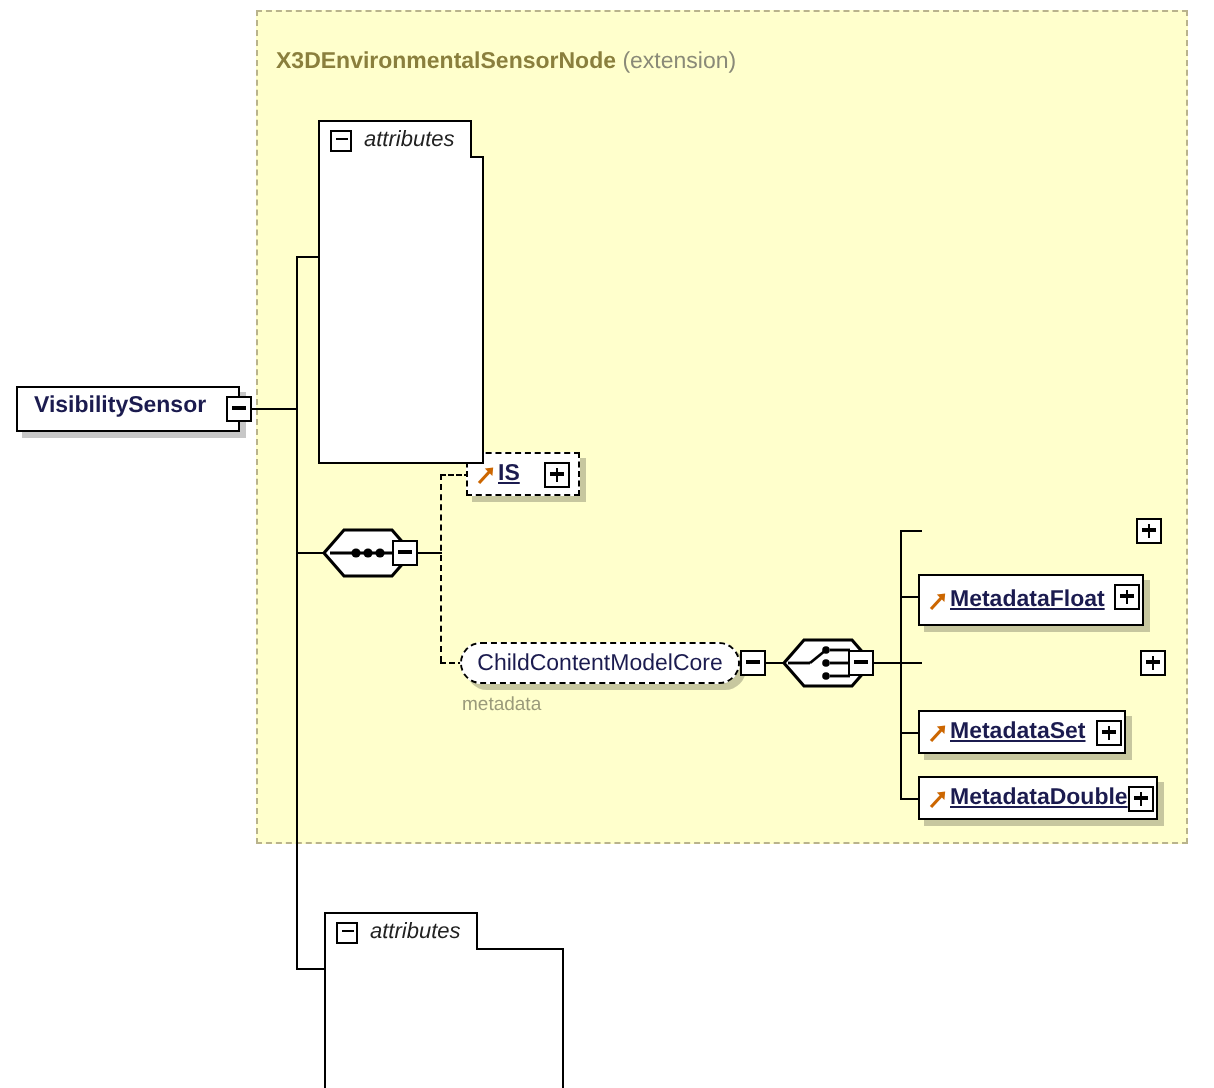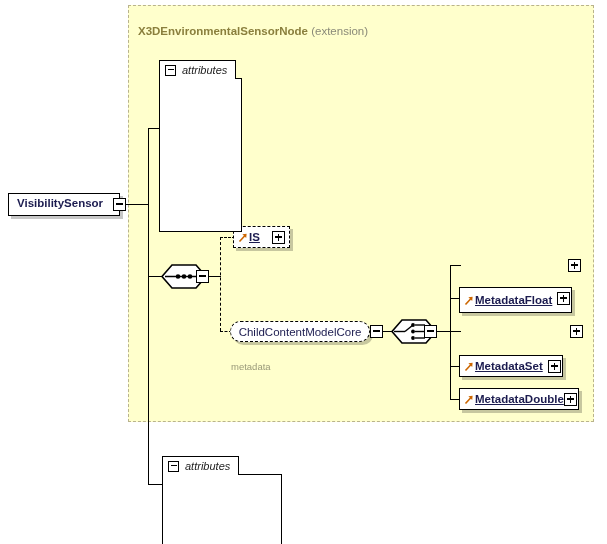--- a/index.html
+++ b/index.html
@@ -310,21 +310,21 @@
         <path d="M8.6,1.8 L8.2,6.0 L4.4,2.3 Z" fill="#cc6600"></path>
       </svg>
     </span>
     <span class="elem-label">IS</span>
   </div>
   <div class="toggle plus" style="left:272px; top:231px;"></div>
 
   <div class="group-ref" style="left:230px; top:321px; width:140px; height:21px;">
     <span>ChildContentModelCore</span>
   </div>
-  <div class="group-sub" style="left:231px; top:361px;text-align:right;">metadata</div>
+  <div class="group-sub" style="left:231px; top:347px;text-align:right;">metadata</div>
   <div class="toggle" style="left:370px; top:325px;"></div>
   <div class="line h" style="left:383px; top:331px; width:11px;"></div>
 
   <div class="compositor" style="left:391px; top:319px;">
     <svg width="46" height="25" viewBox="0 0 46 25">
       <polygon points="11,1 35,1 45,12.5 35,24 11,24 1,12.5" fill="#ffffff" stroke="#000000" stroke-width="1.6"></polygon>
       <line x1="3" y1="12.5" x2="14" y2="12.5" stroke="#000000" stroke-width="1.4"></line>
       <line x1="14" y1="12.5" x2="22" y2="6" stroke="#000000" stroke-width="1.4"></line>
       <line x1="24" y1="6" x2="34" y2="6" stroke="#000000" stroke-width="1.4"></line>
       <line x1="24" y1="12.5" x2="34" y2="12.5" stroke="#000000" stroke-width="1.4"></line>

